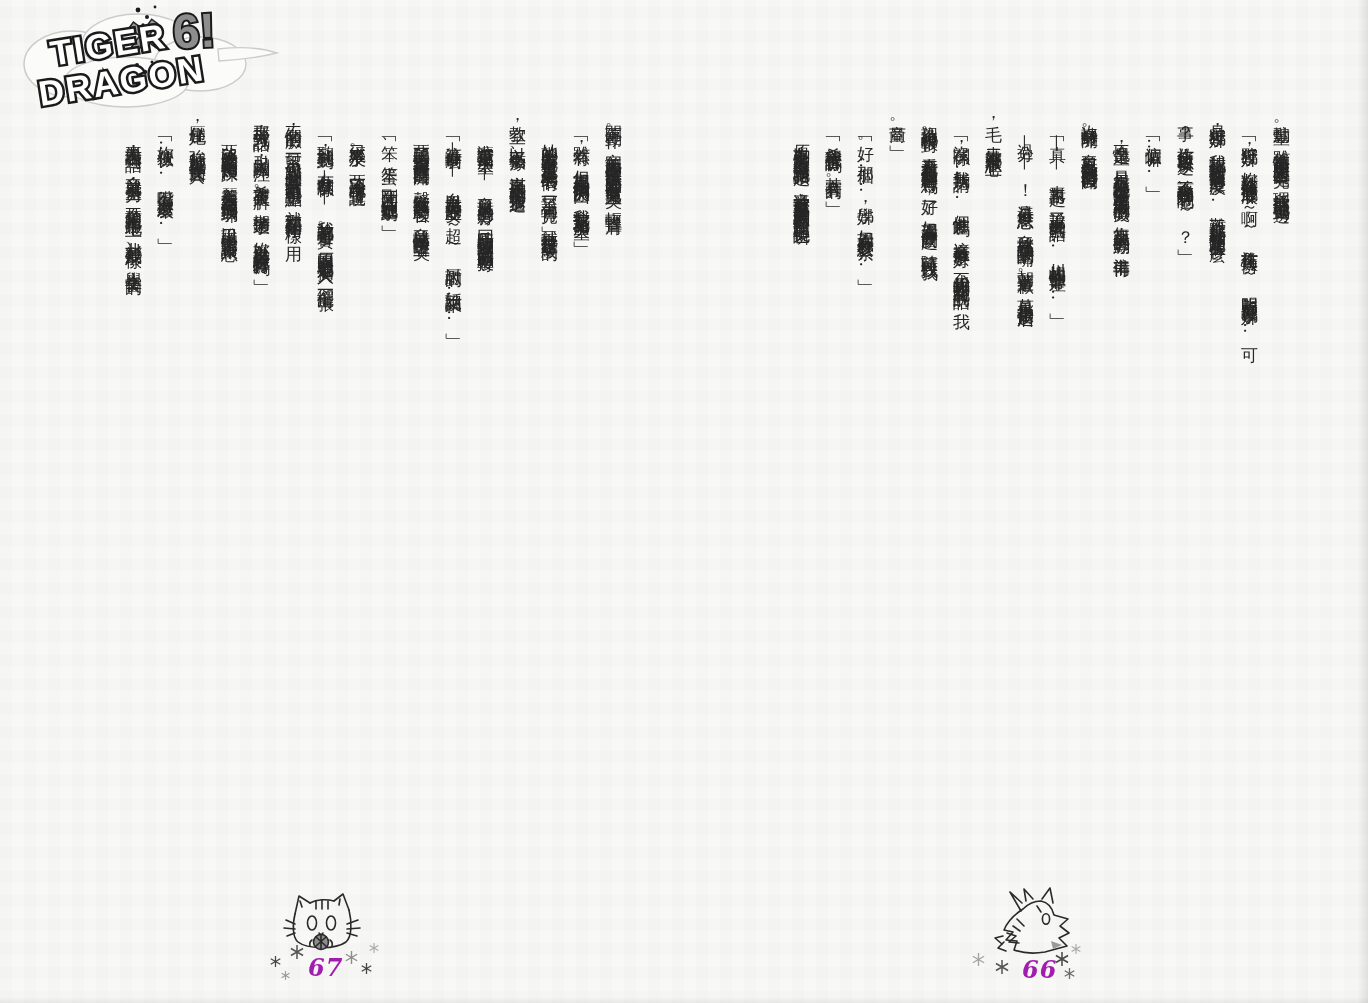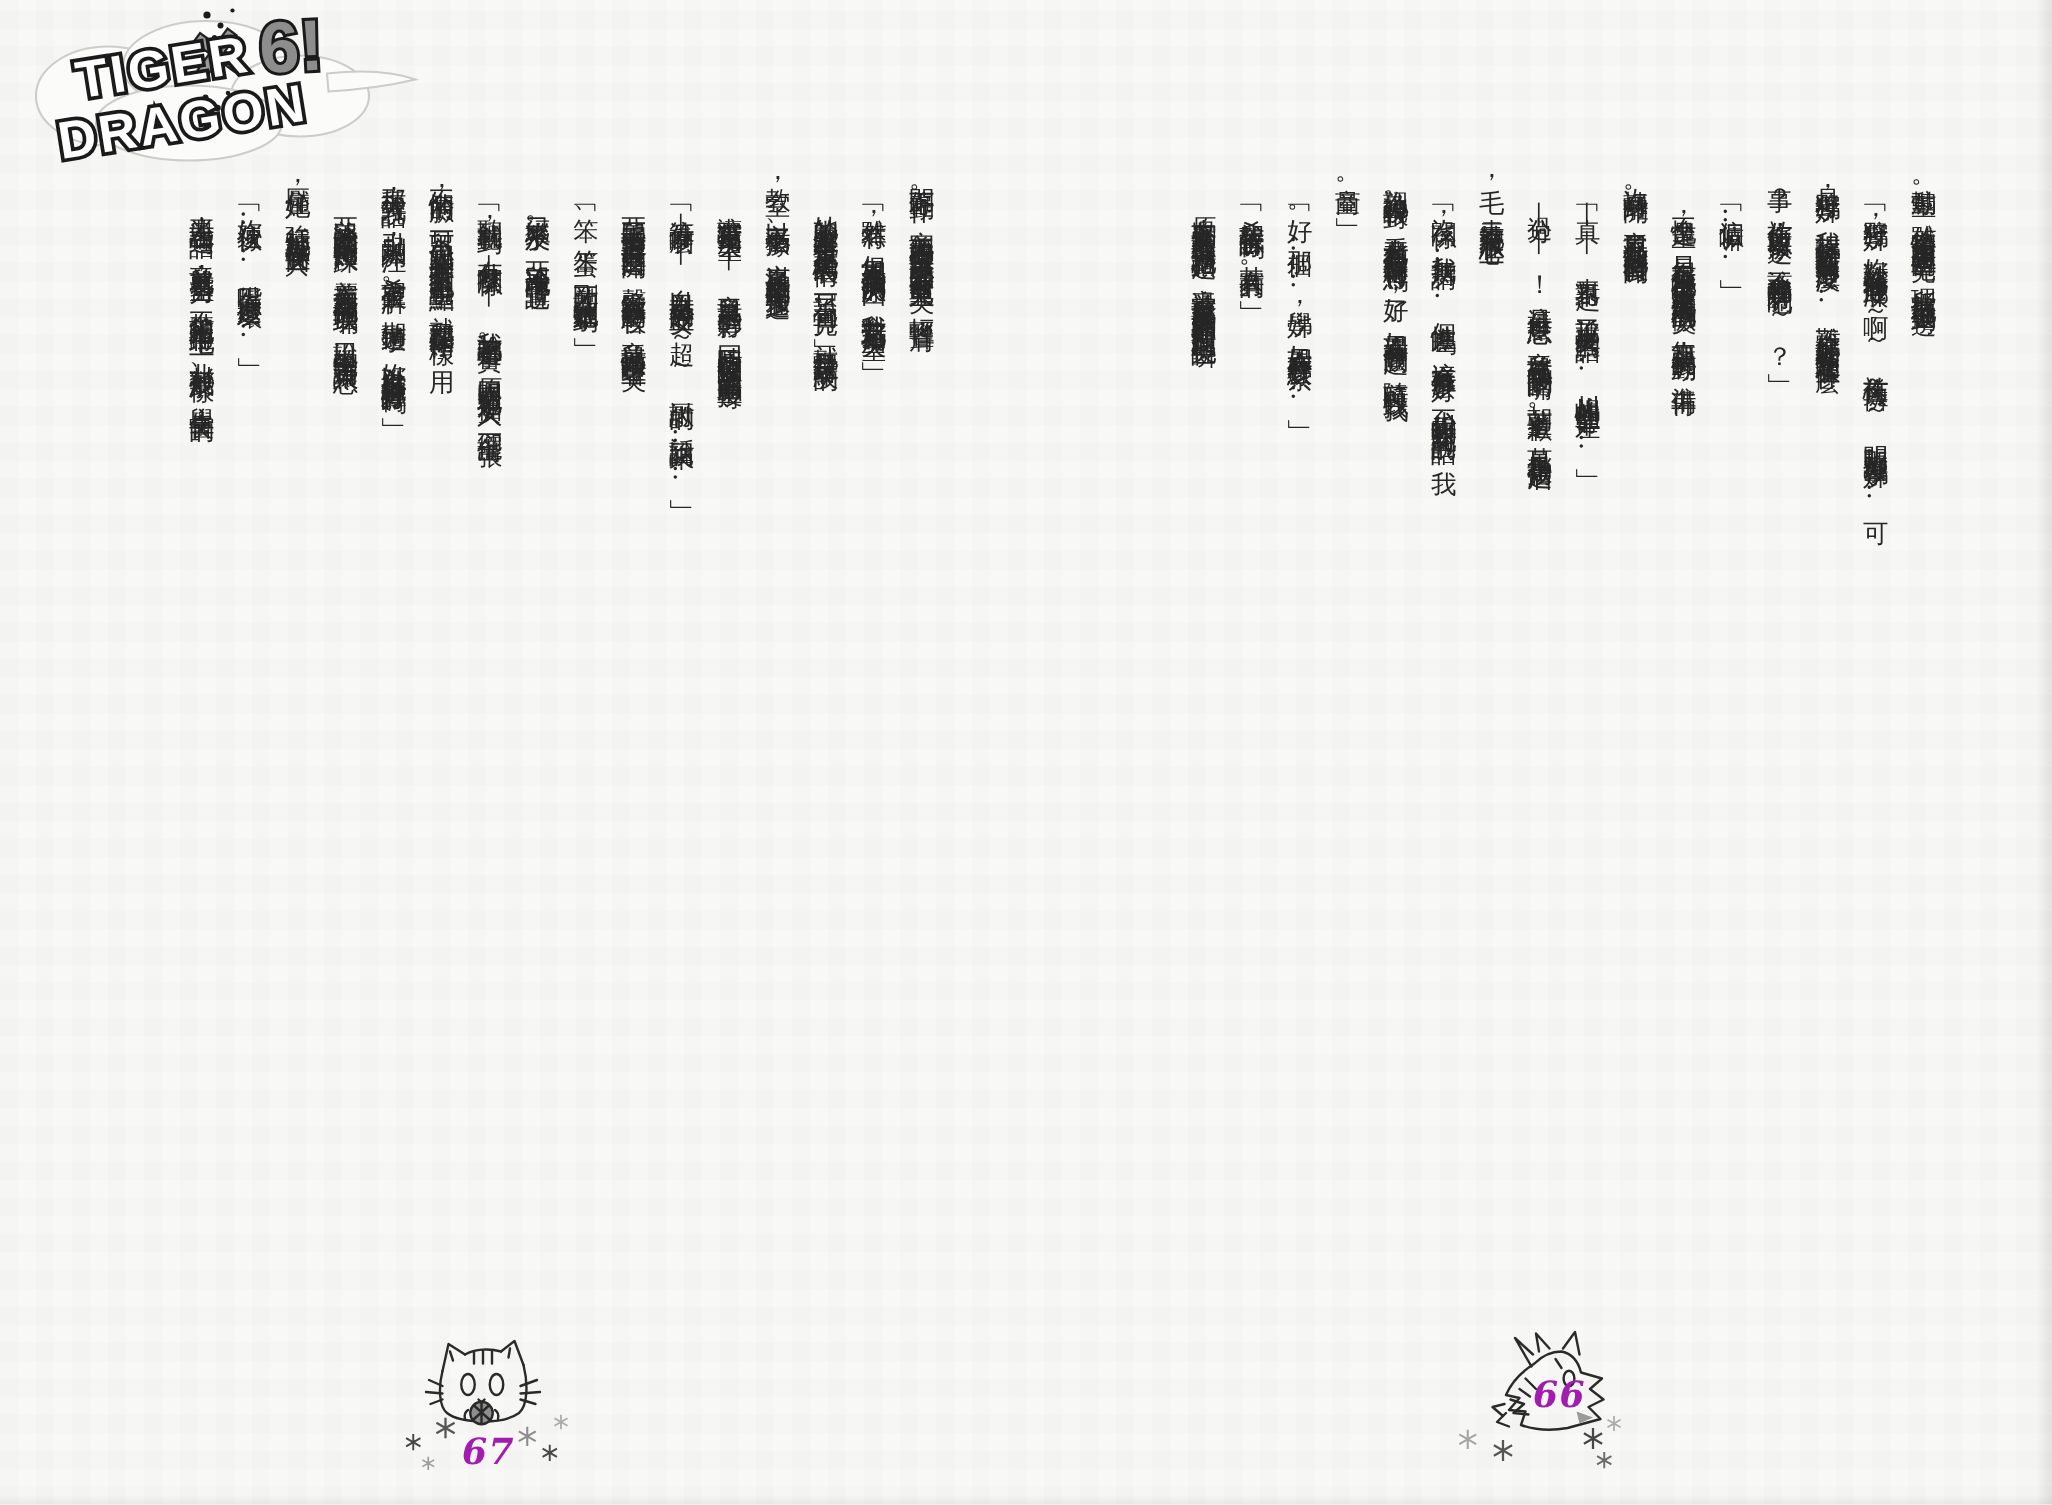--- a/index.html
+++ b/index.html
@@ -125,21 +125,21 @@
   <svg class="star" style="left:1055px;top:952px;" width="14" height="14" viewBox="0 0 12 12" stroke="#474747" stroke-width="1.3">
     <path d="M6,0 V12 M0.8,3 L11.2,9 M11.2,3 L0.8,9"></path>
     </svg>
   <svg class="star" style="left:1071px;top:944px;" width="10" height="10" viewBox="0 0 12 12" stroke="#ababab" stroke-width="1.4">
     <path d="M6,0 V12 M0.8,3 L11.2,9 M11.2,3 L0.8,9"></path>
     </svg>
   <svg class="star" style="left:1064px;top:968px;" width="11" height="11" viewBox="0 0 12 12" stroke="#6b6b6b" stroke-width="1.4">
     <path d="M6,0 V12 M0.8,3 L11.2,9 M11.2,3 L0.8,9"></path>
     </svg>
 
-  <div class="pagenum" style="left:1022px;top:915px;">66</div>
+  <div class="pagenum" style="left:1022px;top:955px;">66</div>
 </div>
 
 <div>
   <div class="vtext vtext-left">
     <div class="col">間停下動作。完美無瑕的學生會長以冷靜的眼神看著竜兒與亞美，輕輕聳肩：</div>
     <div class="col">　「雖然有，但如果真是我猜測的原因，我會對北村更加失望。」</div>
     <div class="col">　她的臉上露出既不是笑也不是生氣的表情，只說了一句「再見。」就轉身往著三年級的</div>
     <div class="col">教室，以毫不猶豫、充滿男子氣概的動作大步邁進。</div>
     <div class="col">　讓狩野堇更加失望——竜兒目送堇的背影，同時用這個關鍵字在自己的腦中搜尋。</div>
     <div class="col">　「這算什麼啊——自以為菁英的冷血女，超～～討厭的！話說回來……」</div>

